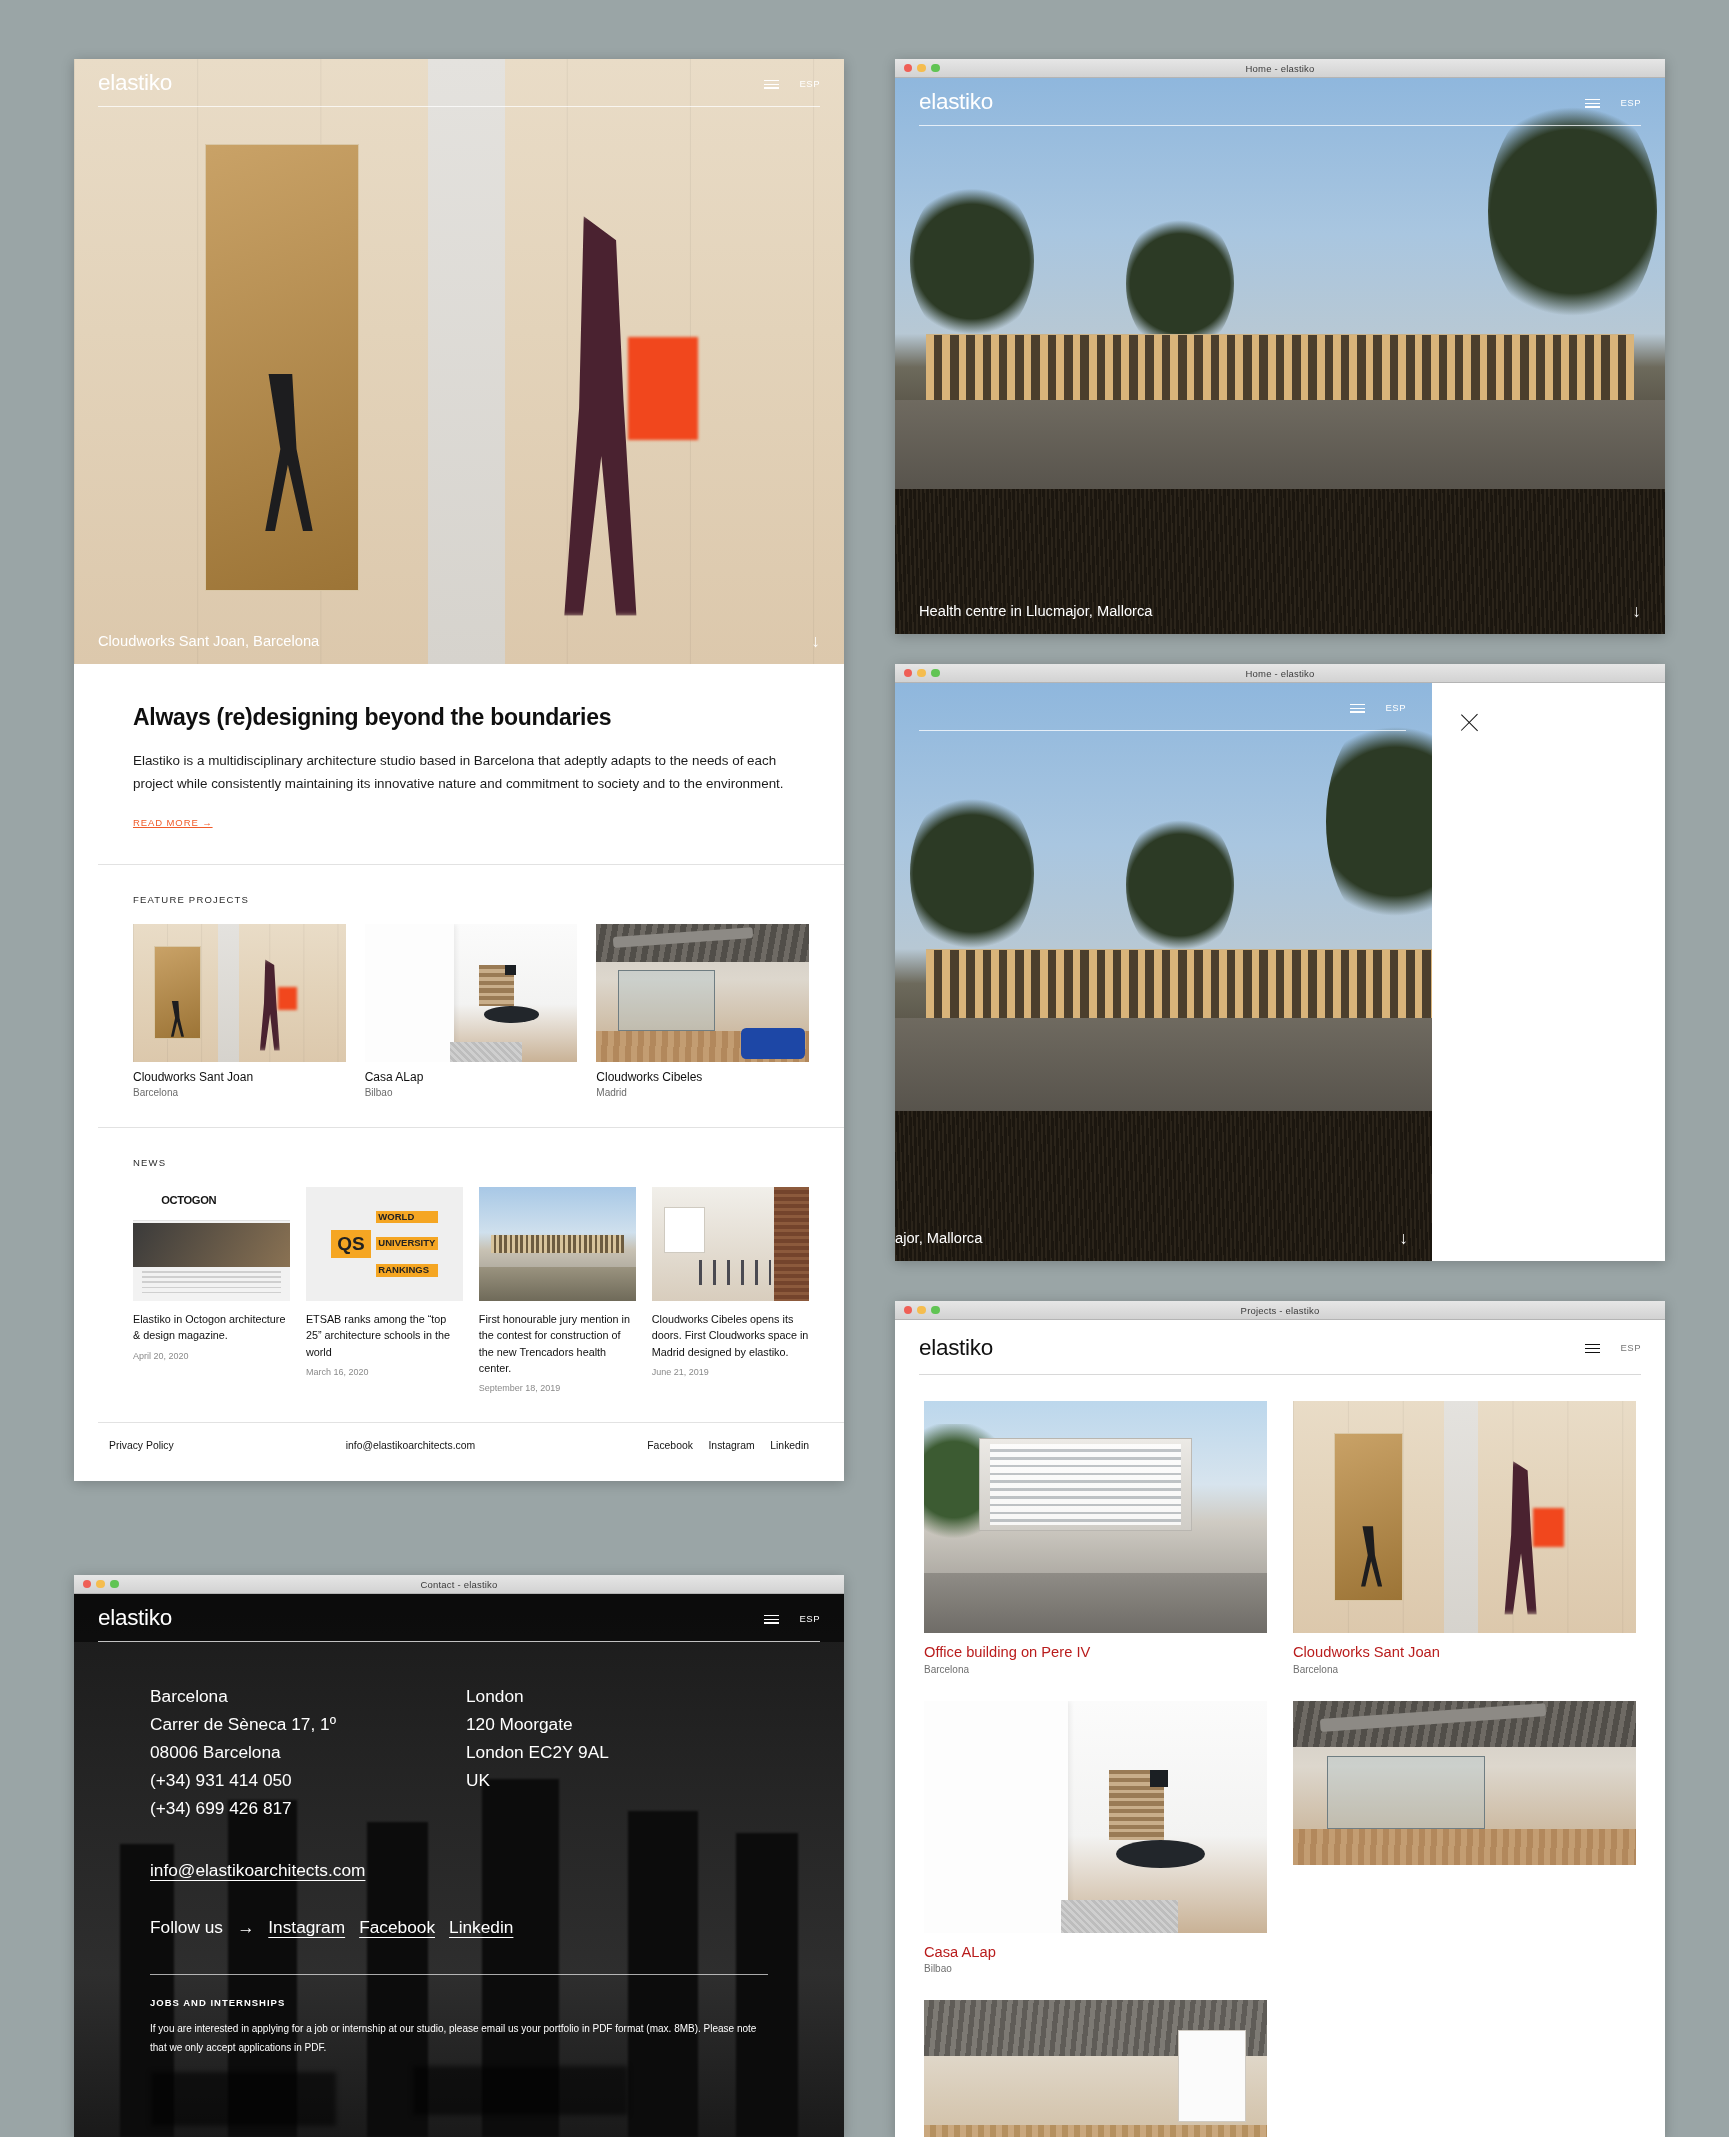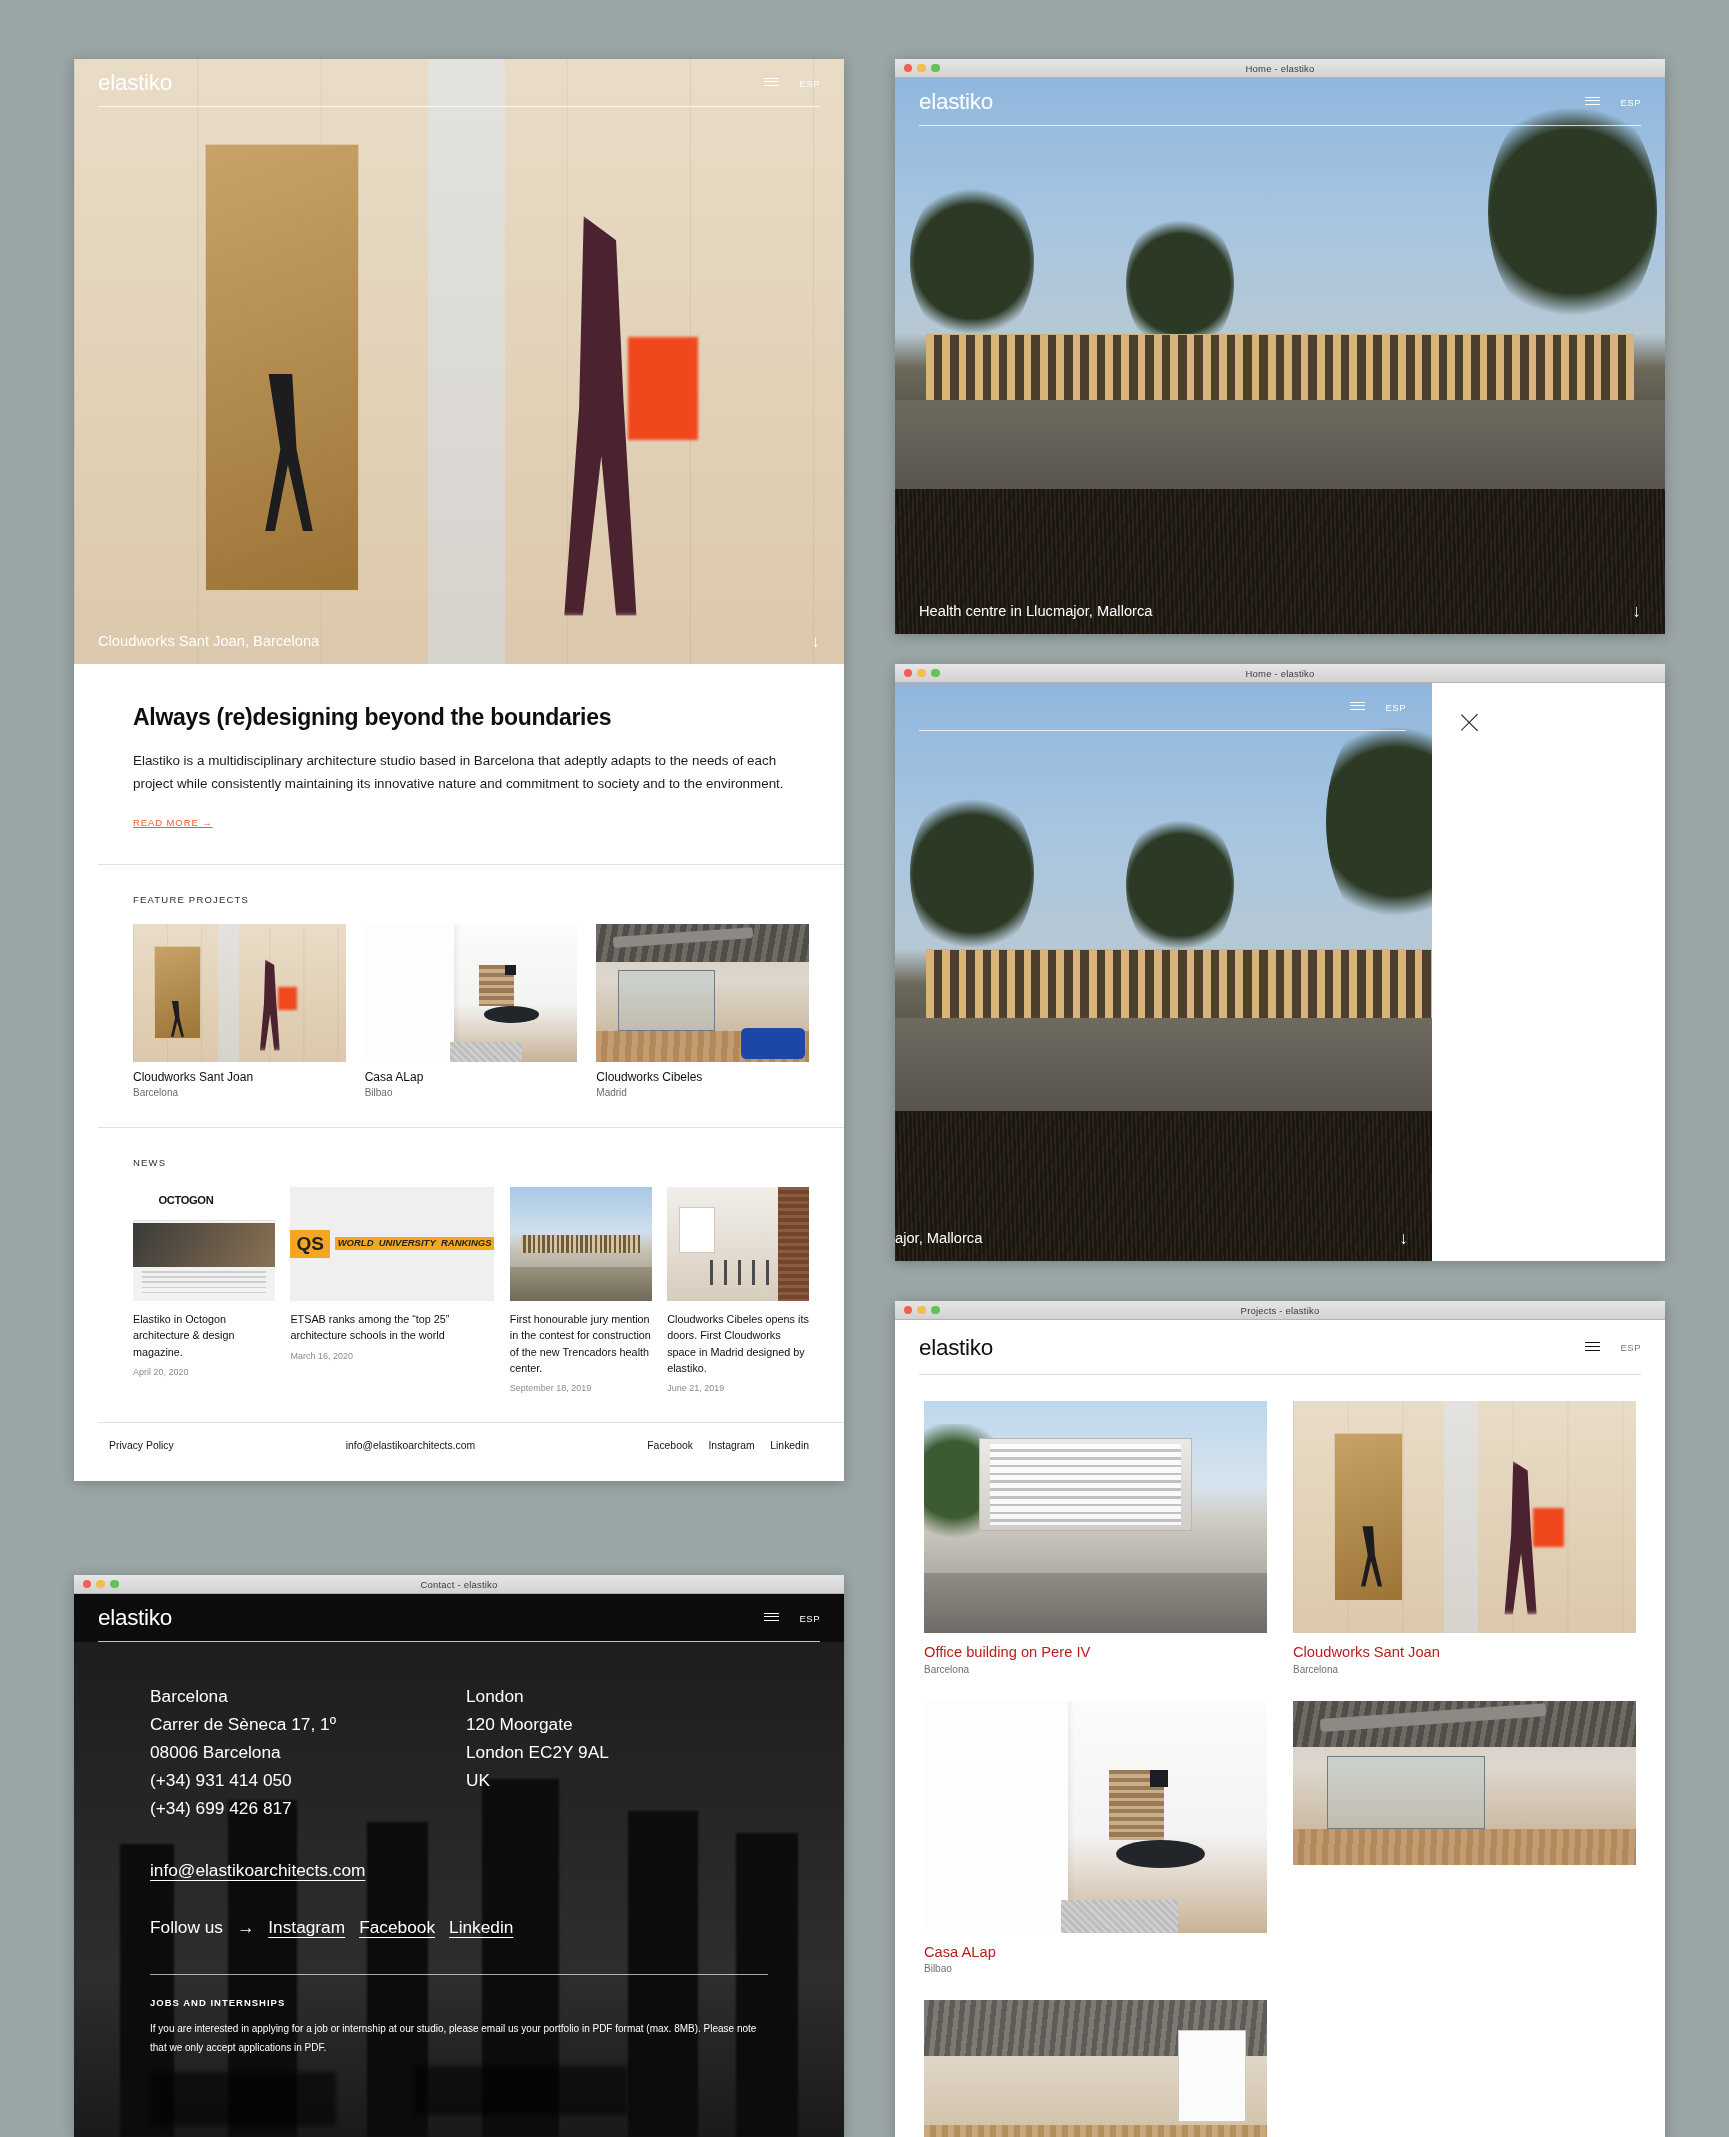--- a/index.html
+++ b/index.html
@@ -37,21 +37,21 @@
   }
 
   
   .site-header {
     display:flex; align-items:center; justify-content:space-between;
     padding: 0 24px;
     height: 48px;
     position: relative;
   }
   .brand { font-size: 22.5px; font-weight: 400; letter-spacing: -0.3px; }
-  .hdr-right { display:flex; align-items:flex-start; gap:20px; }
+  .hdr-right { display:flex; align-items:flex-end; gap:20px; }
   .burger { display:flex; flex-direction:column; gap:2.6px; width:15.6px; }
   .burger span { display:block; height:1.2px; background:currentColor; width:100%; }
   .esp { font-size: 9.5px; letter-spacing:0.5px; }
   .hdr-rule { position:absolute; left:24px; right:24px; bottom:0; height:0.9px; background:currentColor; opacity:.75; }
 
   .hdr-light { color:#fff; }
   .hdr-dark  { color:#111; }
   .hdr-dark .hdr-rule { background:#d8d8d8; opacity:1; }
 
   
@@ -116,21 +116,21 @@
   
   .ph-octo{background:#f2f2f2;}
   .ph-octo .bar{position:absolute;left:0;right:0;top:0;height:30%;background:#fff;border-bottom:0.9px solid #e2e2e2;}
   .ph-octo .pic{position:absolute;left:0;right:0;top:32%;height:38%;background:linear-gradient(120deg,#3a3a3a,#8a7253);}
   .ph-octo .txt{position:absolute;left:6%;right:6%;top:74%;height:20%;background:repeating-linear-gradient(180deg,#cfcfcf 0 1.7px,transparent 1.7px 5.2px);}
 
   
   .ph-qs{background:#efefef;display:flex;align-items:center;justify-content:center;}
   .qs-box{display:flex;align-items:center;gap:5.2px;}
   .qs-mark{background:#f5a623;color:#222;font-weight:700;font-size:19px;padding:4.3px 6px;line-height:1;}
-  .qs-lines{display:flex;flex-direction:row;gap:0;font-size:9.5px;font-weight:700;line-height:1.15;color:#222;font-style:italic;}
+  .qs-lines{display:flex;flex-direction:column;gap:14px;font-size:9.5px;font-weight:700;line-height:1.15;color:#222;}
   .qs-lines span{background:#f5a623;padding:0.9px 2.6px;}
 
   
   .ph-tren{background:linear-gradient(180deg,#a8c8e6 0%,#cfe0ed 40%,#c8c2b4 55%,#8e8a80 100%);}
   .ph-tren .b{position:absolute;left:8%;right:8%;top:42%;height:16%;background:repeating-linear-gradient(90deg,#d8c49c 0 2%,#6d5c40 2% 4%);}
   .ph-tren .g{position:absolute;left:0;right:0;bottom:0;height:30%;background:linear-gradient(180deg,#9a937f,#6f6a59);}
 
   
   .ph-cib{background:linear-gradient(180deg,#f1efea,#d8cdbd);}
   .ph-cib .w{position:absolute;left:8%;top:18%;width:26%;height:40%;background:#fff;border:0.9px solid #cfcac0;}

